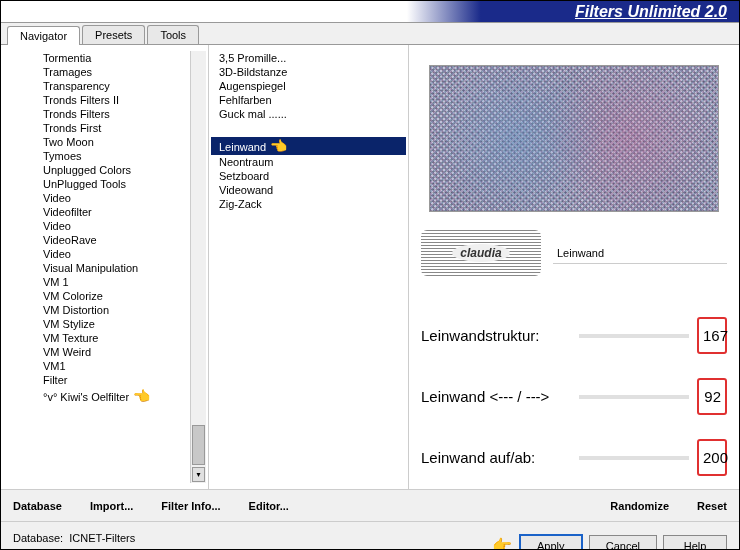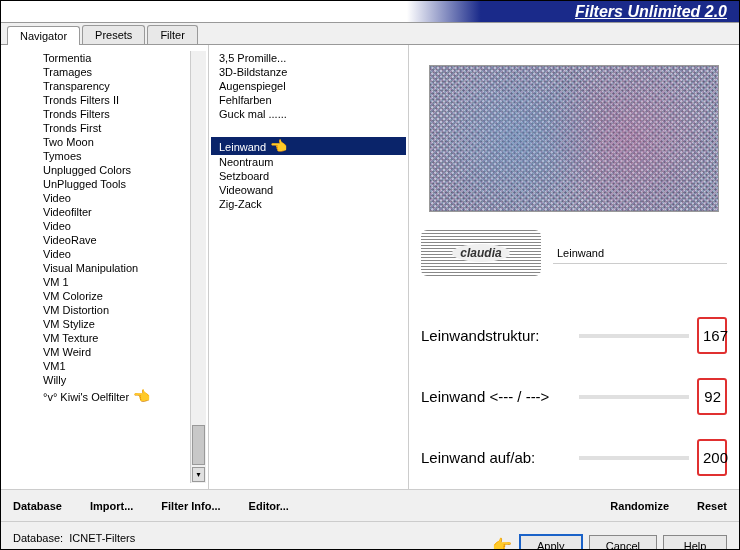--- a/index.html
+++ b/index.html
@@ -48,21 +48,21 @@
 </head>
 <body>
 
 <div class="titlebar">
   <span class="titlebar-text">Filters Unlimited 2.0</span>
 </div>
 
 <div class="tabs">
   <div class="tab active">Navigator</div>
   <div class="tab inactive">Presets</div>
-  <div class="tab inactive">Filter</div>
+  <div class="tab inactive">Tools</div>
 </div>
 
 <div class="main">
   <div class="col1">
     <div class="col1-list" id="cat-list">
         <div class="list-item">Tormentia</div>
         <div class="list-item">Tramages</div>
         <div class="list-item">Transparency</div>
         <div class="list-item">Tronds Filters II</div>
         <div class="list-item">Tronds Filters</div>
@@ -77,21 +77,21 @@
         <div class="list-item">VideoRave</div>
         <div class="list-item">Video</div>
         <div class="list-item">Visual Manipulation</div>
         <div class="list-item">VM 1</div>
         <div class="list-item">VM Colorize</div>
         <div class="list-item">VM Distortion</div>
         <div class="list-item">VM Stylize</div>
         <div class="list-item">VM Texture</div>
         <div class="list-item">VM Weird</div>
         <div class="list-item">VM1</div>
-        <div class="list-item">Willy</div>
+        <div class="list-item">Filter</div>
         <div class="list-item">°v° Kiwi's Oelfilter<span class="pointer">👈</span></div>
       </div>
     <div class="col1-scroll">
       <div class="scroll-thumb"></div>
       <div class="scroll-arrow down">▾</div>
     </div>
   </div>
   <div class="col2" id="filter-list">
       <div class="list-item">3,5 Promille...</div>
       <div class="list-item">3D-Bildstanze</div>

